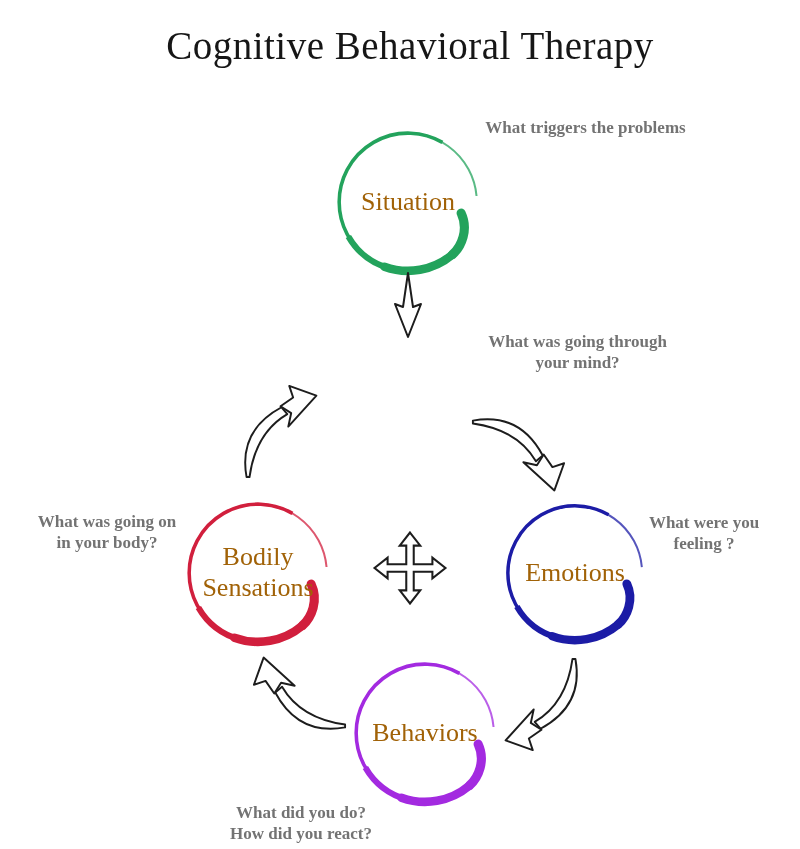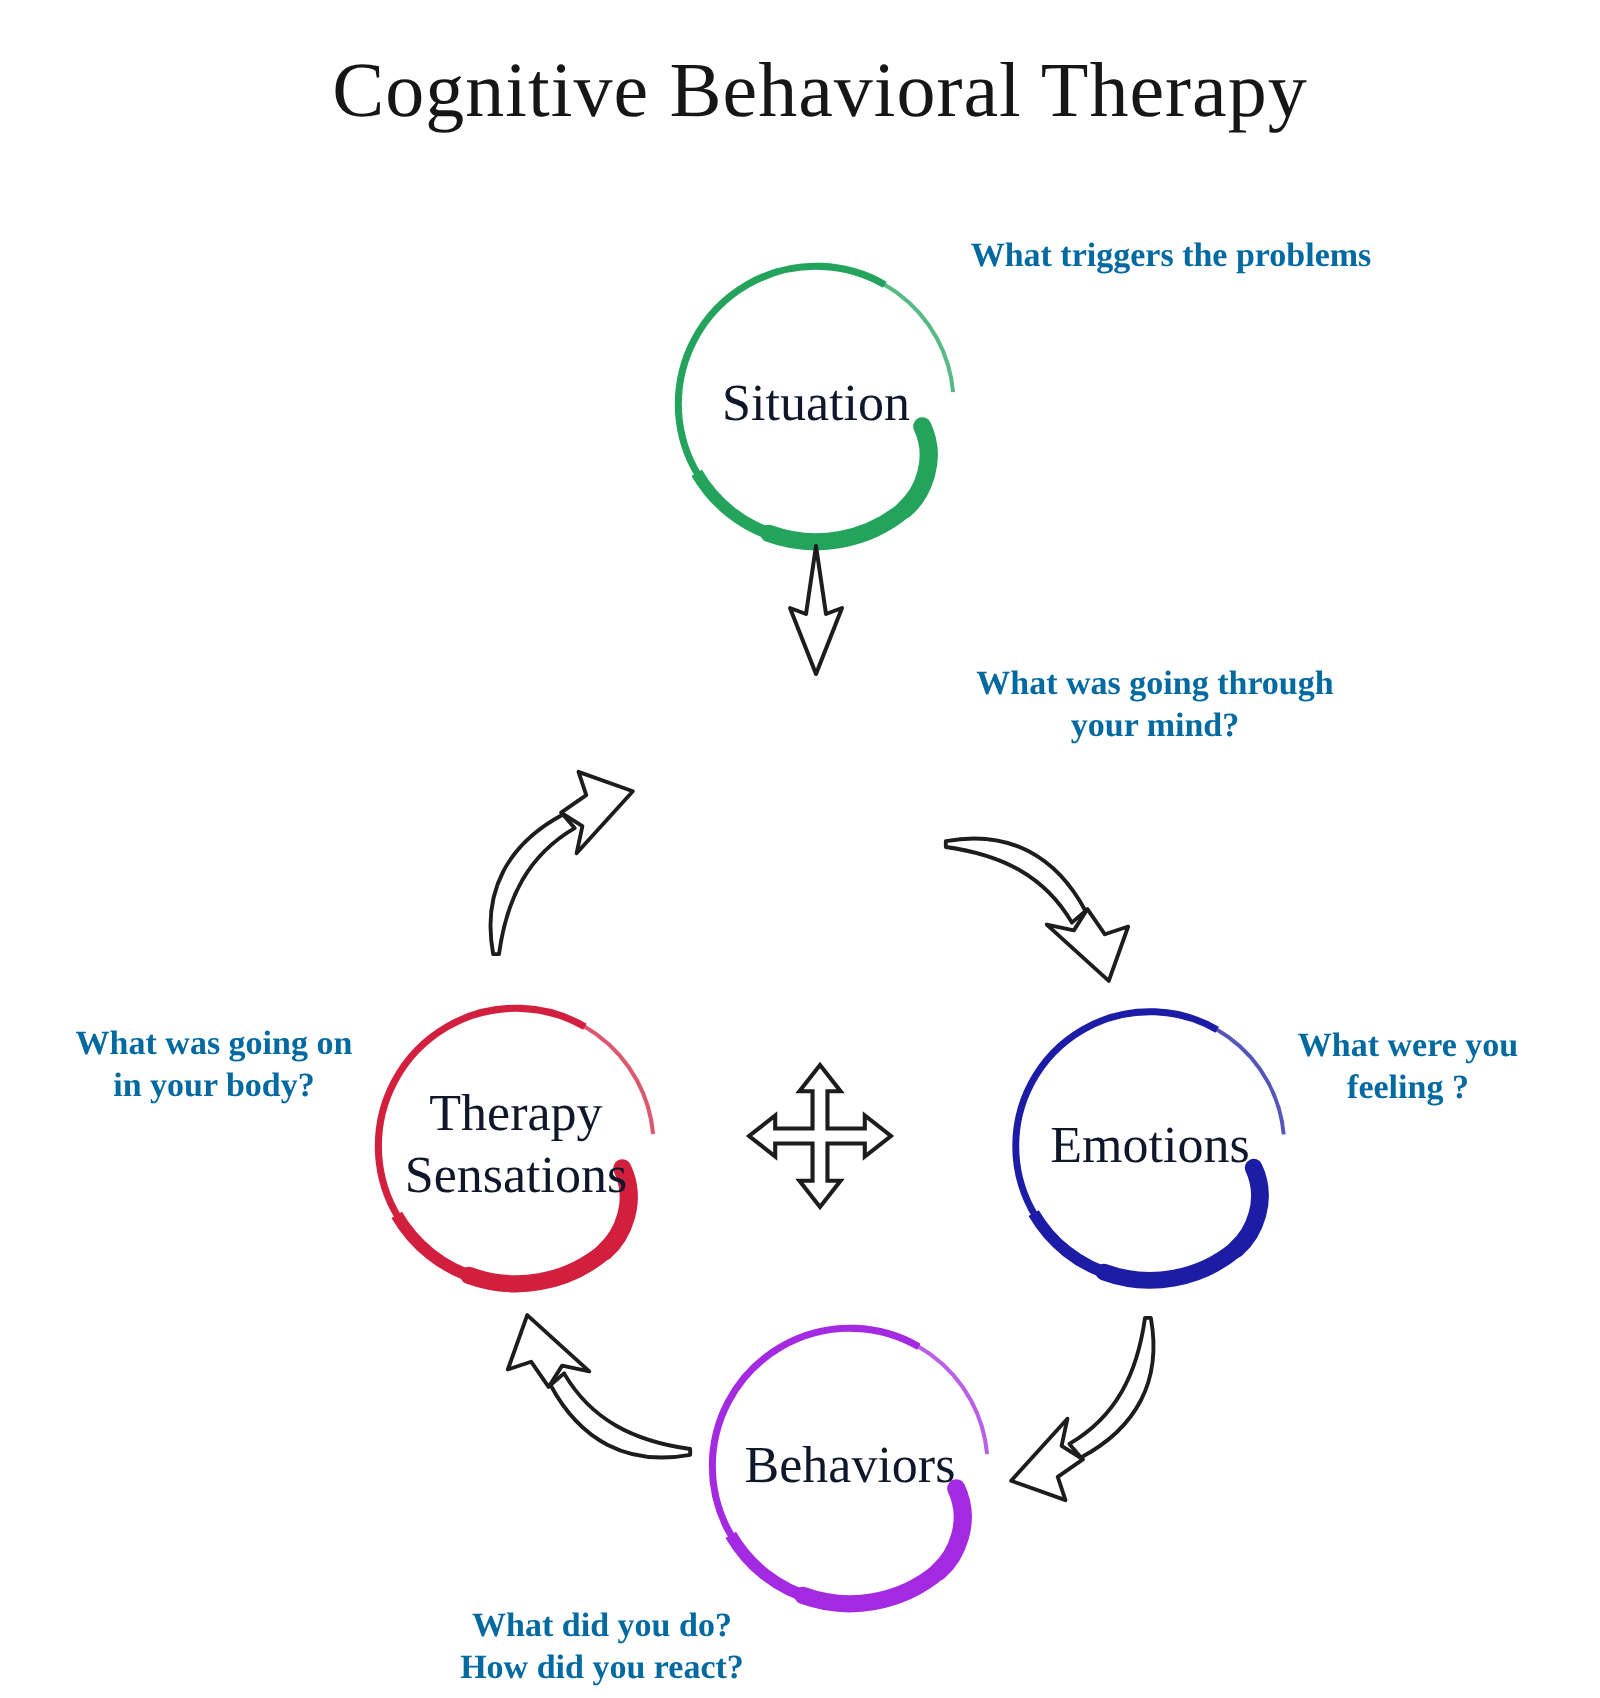--- a/index.html
+++ b/index.html
@@ -11,26 +11,26 @@
   }
   .title {
     position:absolute; left:0; top:12px; width:820px;
     text-align:center; font-size:39px; font-weight:400;
     letter-spacing:0.5px; color:#161616; margin:0;
   }
   .node { position:absolute; }
   .node svg.ring { position:absolute; left:0; top:0; width:100%; height:100%; }
   .node .node-label {
     position:absolute; inset:0; display:flex; align-items:center; justify-content:center;
-    text-align:center; font-size:26px; line-height:1.18; color:#0f172a;
+    text-align:center; font-size:26px; line-height:1.18; color:#a16207;
     white-space:pre-line; pointer-events:none;
   }
   .annotation {
     position:absolute; font-size:17px; font-weight:bold; line-height:1.24;
-    text-align:center; color:#0369a1; white-space:pre-line;
+    text-align:center; color:#737373; white-space:pre-line;
   }
   .n-situation { left:327px; top:110px; width:162px; height:162px; }
   .n-thoughts  { left:331px; top:317px; width:162px; height:162px; }
   .n-emotions  { left:496px; top:483px; width:158px; height:158px; }
   .n-bodily    { left:177px; top:481px; width:162px; height:162px; }
   .n-behaviors { left:344px; top:641px; width:162px; height:162px; }
 
   .a-situation { left:463px; top:106px;  width:245px; }
   .a-thoughts  { left:465px; top:320px;  width:225px; }
   .a-emotions  { left:628px; top:501px;  width:152px; }
@@ -81,21 +81,21 @@
     <svg class="ring" viewBox="0 0 160 160" style="color: rgb(28, 28, 166);">
         <use href="#swoosh"></use>
       </svg>
     <div class="node-label">Emotions</div>
   </div>
 
   <div class="node n-bodily">
     <svg class="ring" viewBox="0 0 160 160" style="color: rgb(209, 31, 61);">
         <use href="#swoosh"></use>
       </svg>
-    <div class="node-label">Therapy
+    <div class="node-label">Bodily
 Sensations</div>
   </div>
 
   <div class="node n-behaviors">
     <svg class="ring" viewBox="0 0 160 160" style="color: rgb(163, 42, 224);">
         <use href="#swoosh"></use>
       </svg>
     <div class="node-label">Behaviors</div>
   </div>
 

